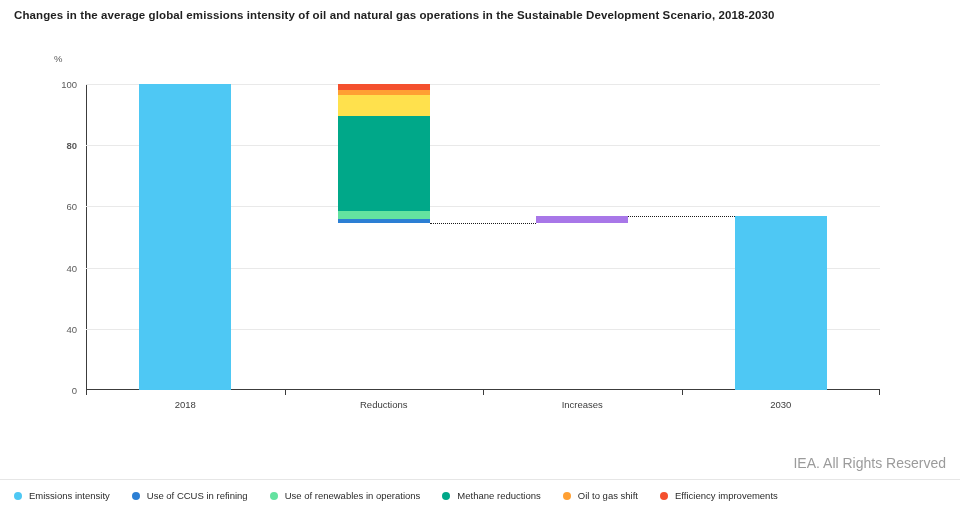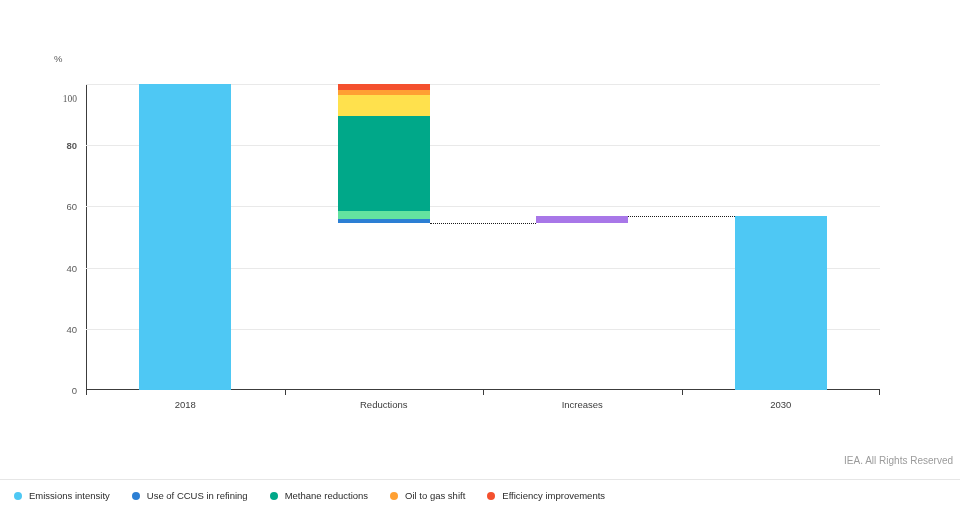--- a/index.html
+++ b/index.html
@@ -96,23 +96,23 @@
   .bar-seg {
     position: absolute;
   }
   .connector {
     position: absolute;
     height: 0;
     border-top: 1px dotted #1a1a1a;
   }
   #credit {
     position: absolute;
-    right: 7px;
+    right: 14px;
     top: 455px;
-    font-size: 10px;
+    font-size: 14px;
     color: #9b9b9b;
   }
   #legend-sep {
     position: absolute;
     left: 0;
     top: 479px;
     width: 960px;
     height: 1px;
     background: #e6e6e6;
   }
@@ -142,38 +142,39 @@
     font-size: 9.5px;
     color: #2b2b2b;
     white-space: nowrap;
   }
 </style>
 </head>
 <body>
 
 <div id="chart-root">
 
+  <div id="chart-title">Changes in the average global emissions intensity of oil and natural gas operations in the Sustainable Development Scenario, 2018-2030</div>
 
   <div id="y-axis-unit">%</div>
 
   <div id="plot">
     <div class="axis-line-y"></div>
     <div class="axis-line-x"></div>
     <div id="gridlines">
         <div class="y-tick-label" style="top: 306px;">0</div>
         <div class="gridline" style="top: 244.8px;"></div>
         <div class="y-tick-label" style="top: 244.8px;">40</div>
         <div class="gridline" style="top: 183.6px;"></div>
         <div class="y-tick-label" style="top: 183.6px;">40</div>
         <div class="gridline" style="top: 122.4px;"></div>
         <div class="y-tick-label" style="top: 122.4px;">60</div>
         <div class="gridline" style="top: 61.2px;"></div>
         <div class="y-tick-label" style="top: 61.2px; font-weight: bold;">80</div>
         <div class="gridline" style="top: 0px;"></div>
-        <div class="y-tick-label" style="top: 15px; font-family: Liberation Serif, serif;">100</div>
+        <div class="y-tick-label" style="top: 0px;">100</div>
       </div>
     <div id="bars-layer">
         <div class="bar-seg" title="Emissions intensity: 100" style="left: 53.25px; top: 0px; width: 92px; height: 306px; background: rgb(78, 200, 244);"></div>
         <div class="bar-seg" title="Use of CCUS in refining: 1.5" style="left: 251.75px; top: 134.64px; width: 92px; height: 4.59px; background: rgb(44, 127, 212);"></div>
         <div class="bar-seg" title="Use of renewables in operations: 2.5" style="left: 251.75px; top: 126.99px; width: 92px; height: 7.65px; background: rgb(100, 226, 160);"></div>
         <div class="bar-seg" title="Methane reductions: 31" style="left: 251.75px; top: 32.13px; width: 92px; height: 94.86px; background: rgb(0, 168, 137);"></div>
         <div class="bar-seg" title="Reduce flaring and venting CO2: 7" style="left: 251.75px; top: 10.71px; width: 92px; height: 21.42px; background: rgb(255, 225, 77);"></div>
         <div class="bar-seg" title="Oil to gas shift: 1.5" style="left: 251.75px; top: 6.12px; width: 92px; height: 4.59px; background: rgb(255, 160, 51);"></div>
         <div class="bar-seg" title="Efficiency improvements: 2" style="left: 251.75px; top: 0px; width: 92px; height: 6.12px; background: rgb(244, 80, 46);"></div>
         <div class="bar-seg" title="Change in resources produced and refined: 2.5" style="left: 450.25px; top: 131.58px; width: 92px; height: 7.65px; background: rgb(168, 119, 232);"></div>
@@ -203,20 +204,24 @@
   <div id="legend">
       <div class="legend-item">
         <span class="legend-swatch" style="background: rgb(78, 200, 244);"></span>
         <span class="legend-label">Emissions intensity</span>
       </div>
       <div class="legend-item">
         <span class="legend-swatch" style="background: rgb(44, 127, 212);"></span>
         <span class="legend-label">Use of CCUS in refining</span>
       </div>
       <div class="legend-item">
+        <span class="legend-swatch" style="background: rgb(100, 226, 160);"></span>
+        <span class="legend-label">Use of renewables in operations</span>
+      </div>
+      <div class="legend-item">
         <span class="legend-swatch" style="background: rgb(0, 168, 137);"></span>
         <span class="legend-label">Methane reductions</span>
       </div>
       <div class="legend-item">
         <span class="legend-swatch" style="background: rgb(255, 160, 51);"></span>
         <span class="legend-label">Oil to gas shift</span>
       </div>
       <div class="legend-item">
         <span class="legend-swatch" style="background: rgb(244, 80, 46);"></span>
         <span class="legend-label">Efficiency improvements</span>

